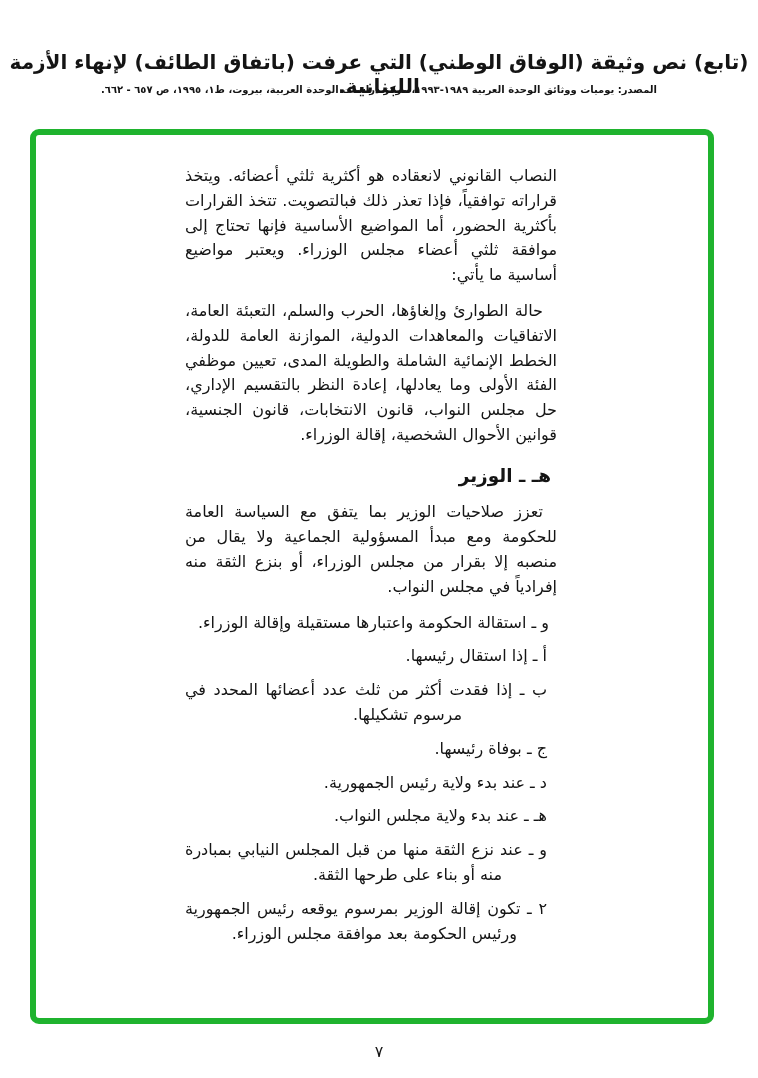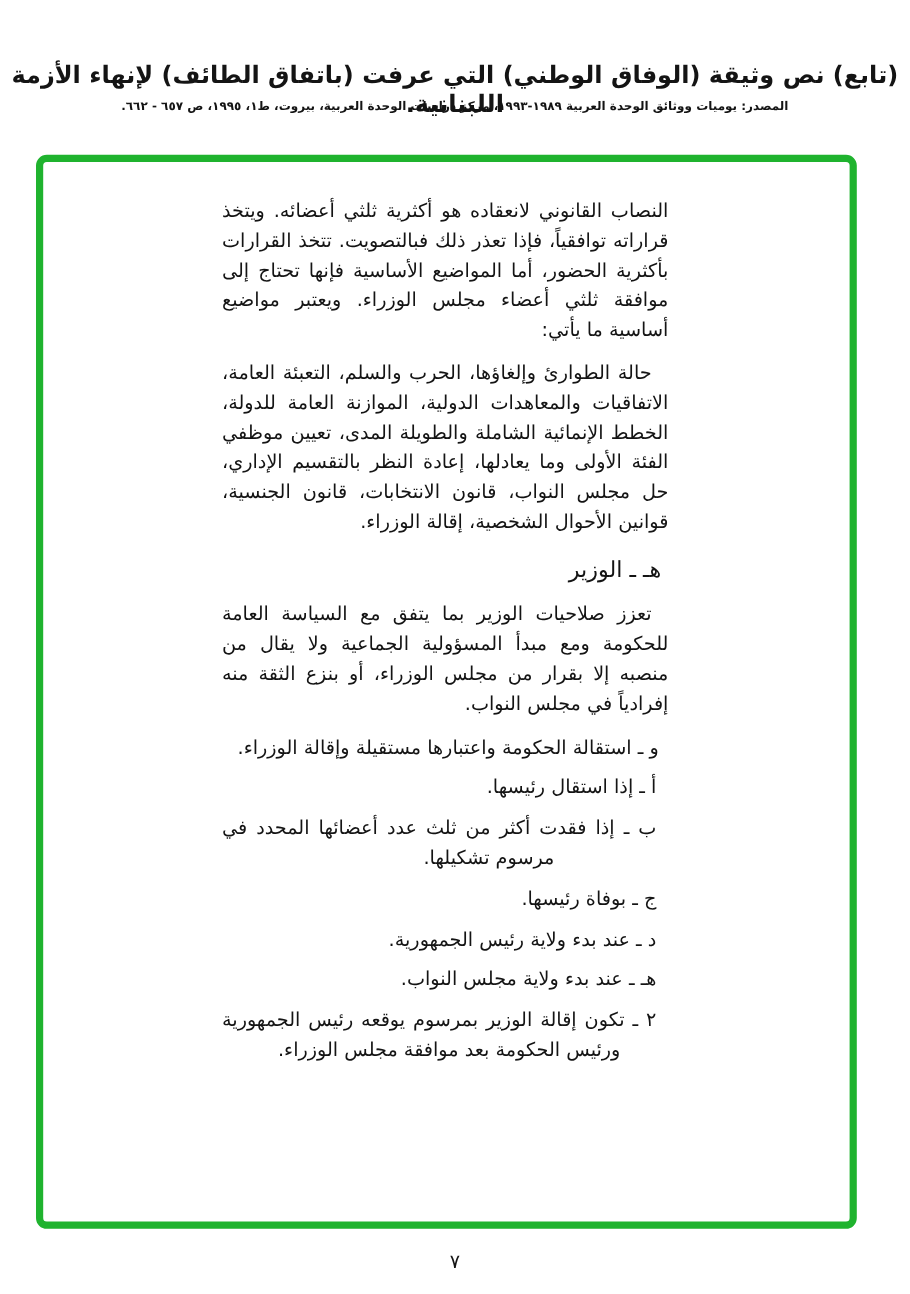--- a/index.html
+++ b/index.html
@@ -56,21 +56,21 @@
     direction: rtl;
     font-size: 16px;
     line-height: 1.55;
     text-align: justify;
     color: var(--ink);
   }
   .para { margin-bottom: 11px; text-indent: 14px; }
   .para.no-indent { text-indent: 0; }
   .section-heading {
     font-size: 18.5px;
-    font-weight: 400;
+    font-weight: 700;
     margin: 14px 0 10px 0;
     text-align: right;
     text-indent: 6px;
   }
   .item { margin-bottom: 9px; }
   .hang-40  { padding-right: 40px;  text-indent: -30px;  }
   .hang-55  { padding-right: 55px;  text-indent: -45px;  }
   .hang-95  { padding-right: 95px;  text-indent: -85px;  }
   .hang-230 { padding-right: 230px; text-indent: -222px; }
 
@@ -111,20 +111,21 @@
     <div class="item hang-40">أ ـ إذا استقال رئيسها.</div>
 
     <div class="item hang-95">ب ـ إذا فقدت أكثر من ثلث عدد أعضائها المحدد في مرسوم تشكيلها.</div>
 
     <div class="item hang-40">ج ـ بوفاة رئيسها.</div>
 
     <div class="item hang-40">د ـ عند بدء ولاية رئيس الجمهورية.</div>
 
     <div class="item hang-40">هـ ـ عند بدء ولاية مجلس النواب.</div>
 
+    <div class="item hang-55">و ـ عند نزع الثقة منها من قبل المجلس النيابي بمبادرة منه أو بناء على طرحها الثقة.</div>
 
     <div class="item hang-40">٢ ـ تكون إقالة الوزير بمرسوم يوقعه رئيس الجمهورية ورئيس الحكومة بعد موافقة مجلس الوزراء.</div>
 
   </div>
 
   <div class="page-number">٧</div>
 
 </div>
 
 </body></html>

